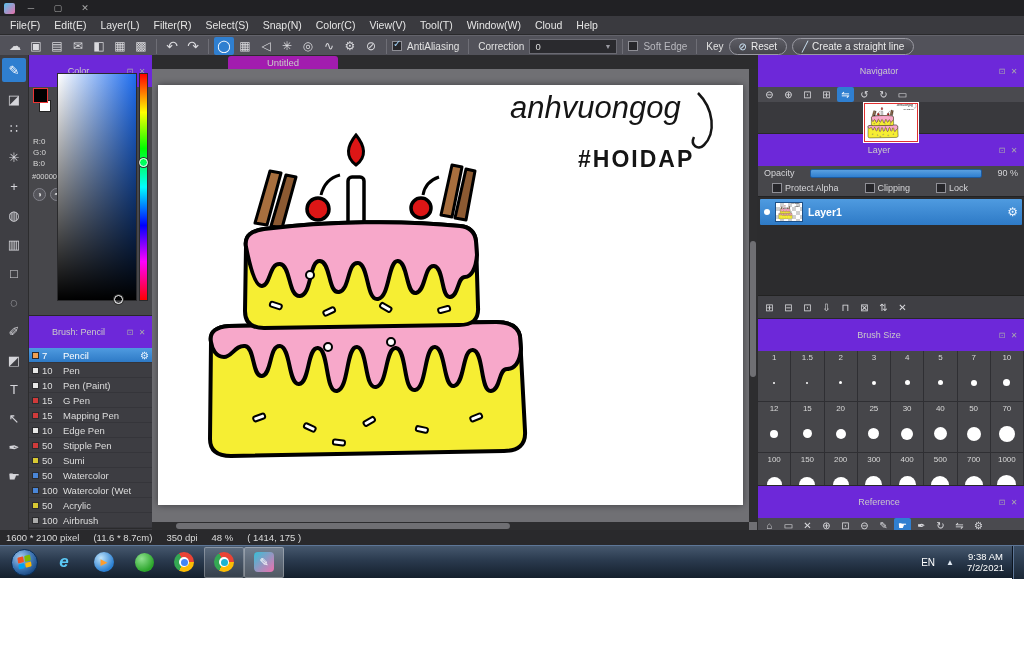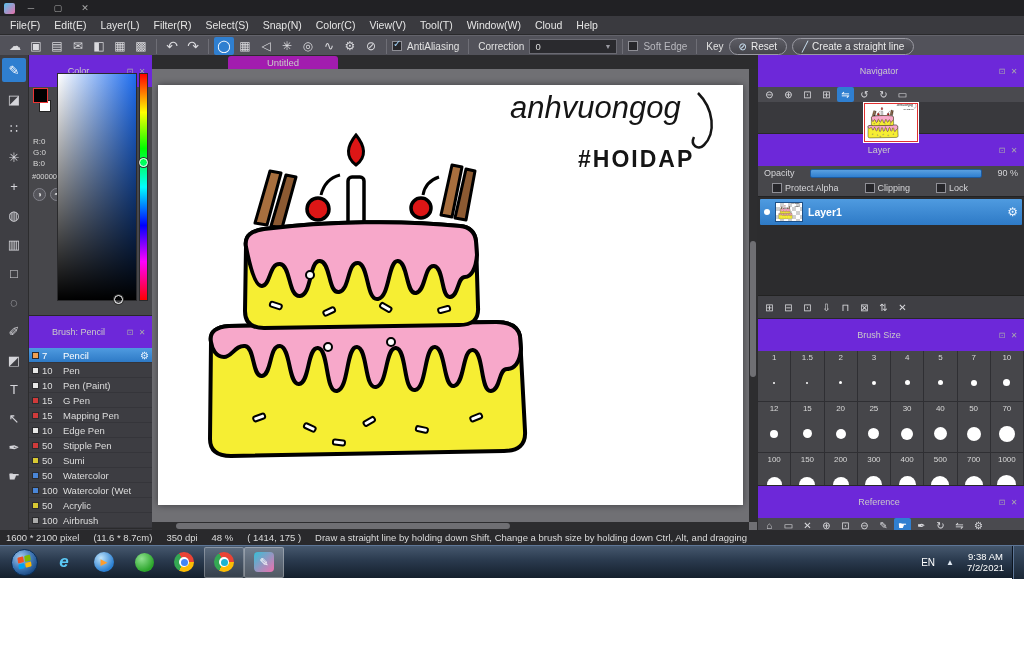--- a/index.html
+++ b/index.html
@@ -678,21 +678,20 @@
 
     </div>
   </div>
 
   <div class="statusbar">
     <span>1600 * 2100 pixel</span>
     <span>(11.6 * 8.7cm)</span>
     <span>350 dpi</span>
     <span>48 %</span>
     <span>( 1414, 175 )</span>
-    <span>Draw a straight line by holding down Shift, Change a brush size by holding down Ctrl, Alt, and dragging</span>
   </div>
 </div>
 
 <div class="taskbar">
   <div class="tb-item">
     <div class="orb">
       <div class="flag">
           <i class="f1"></i>
           <i class="f2"></i>
           <i class="f3"></i>

